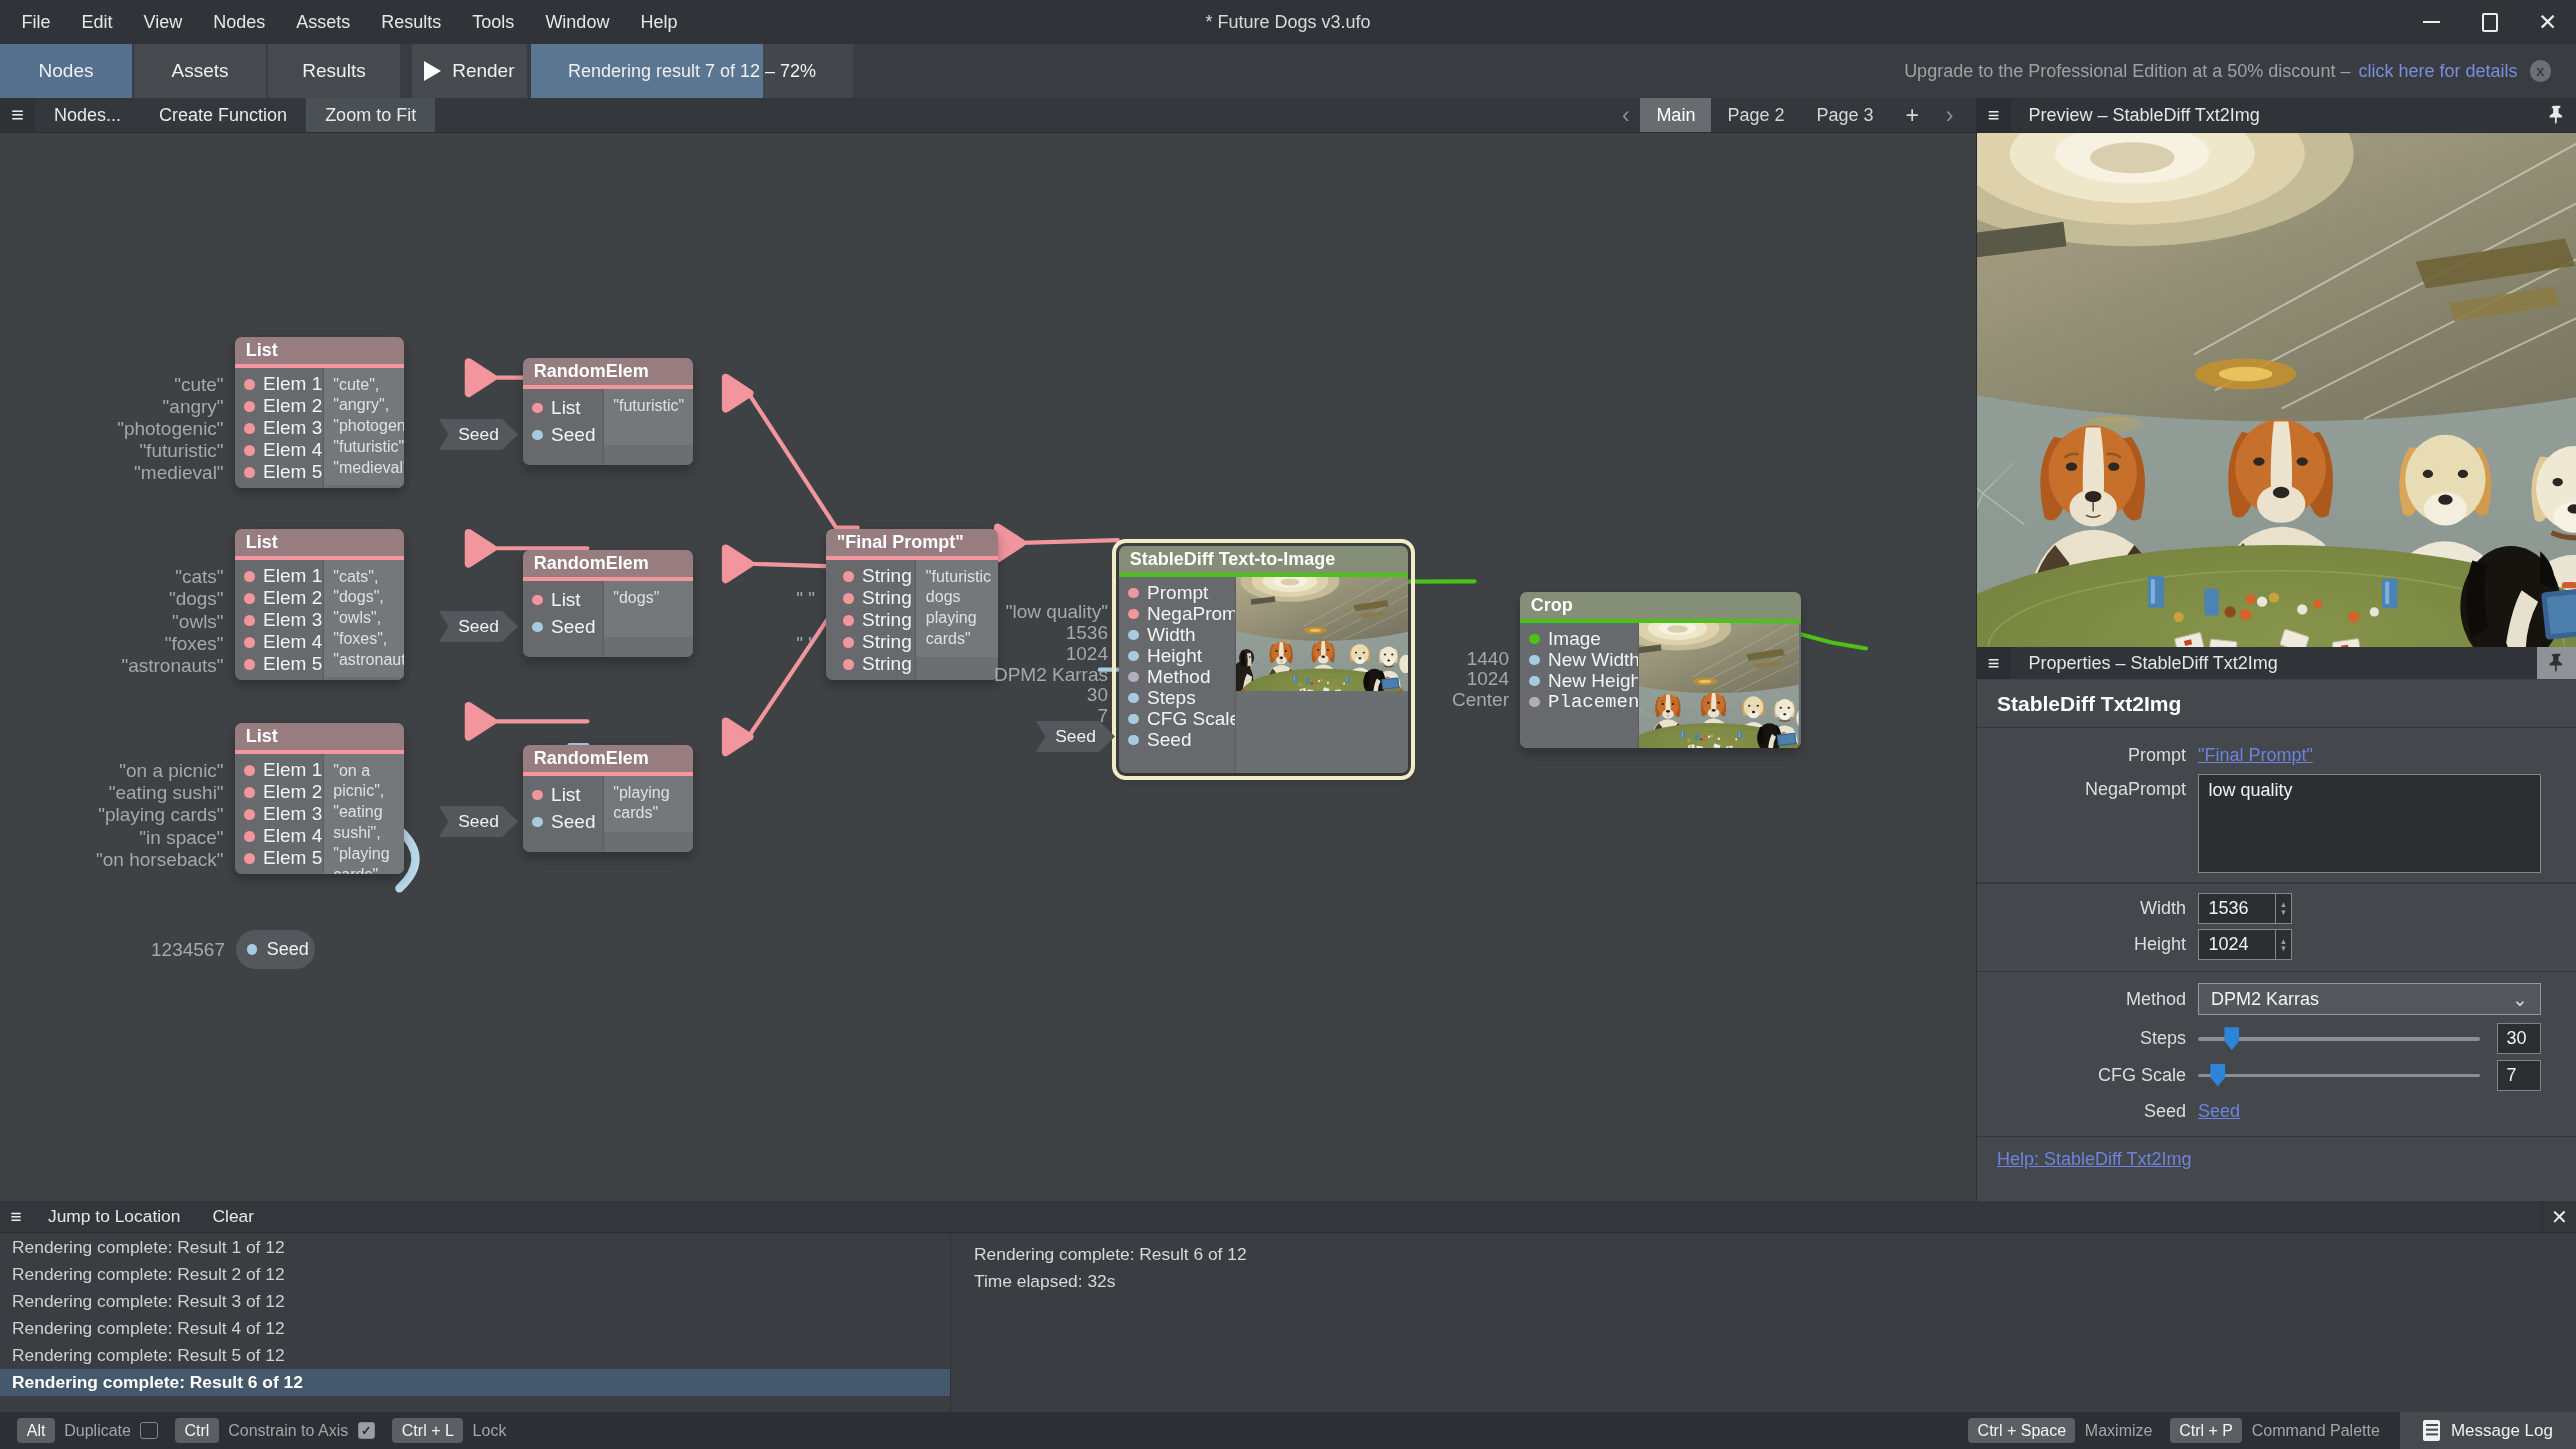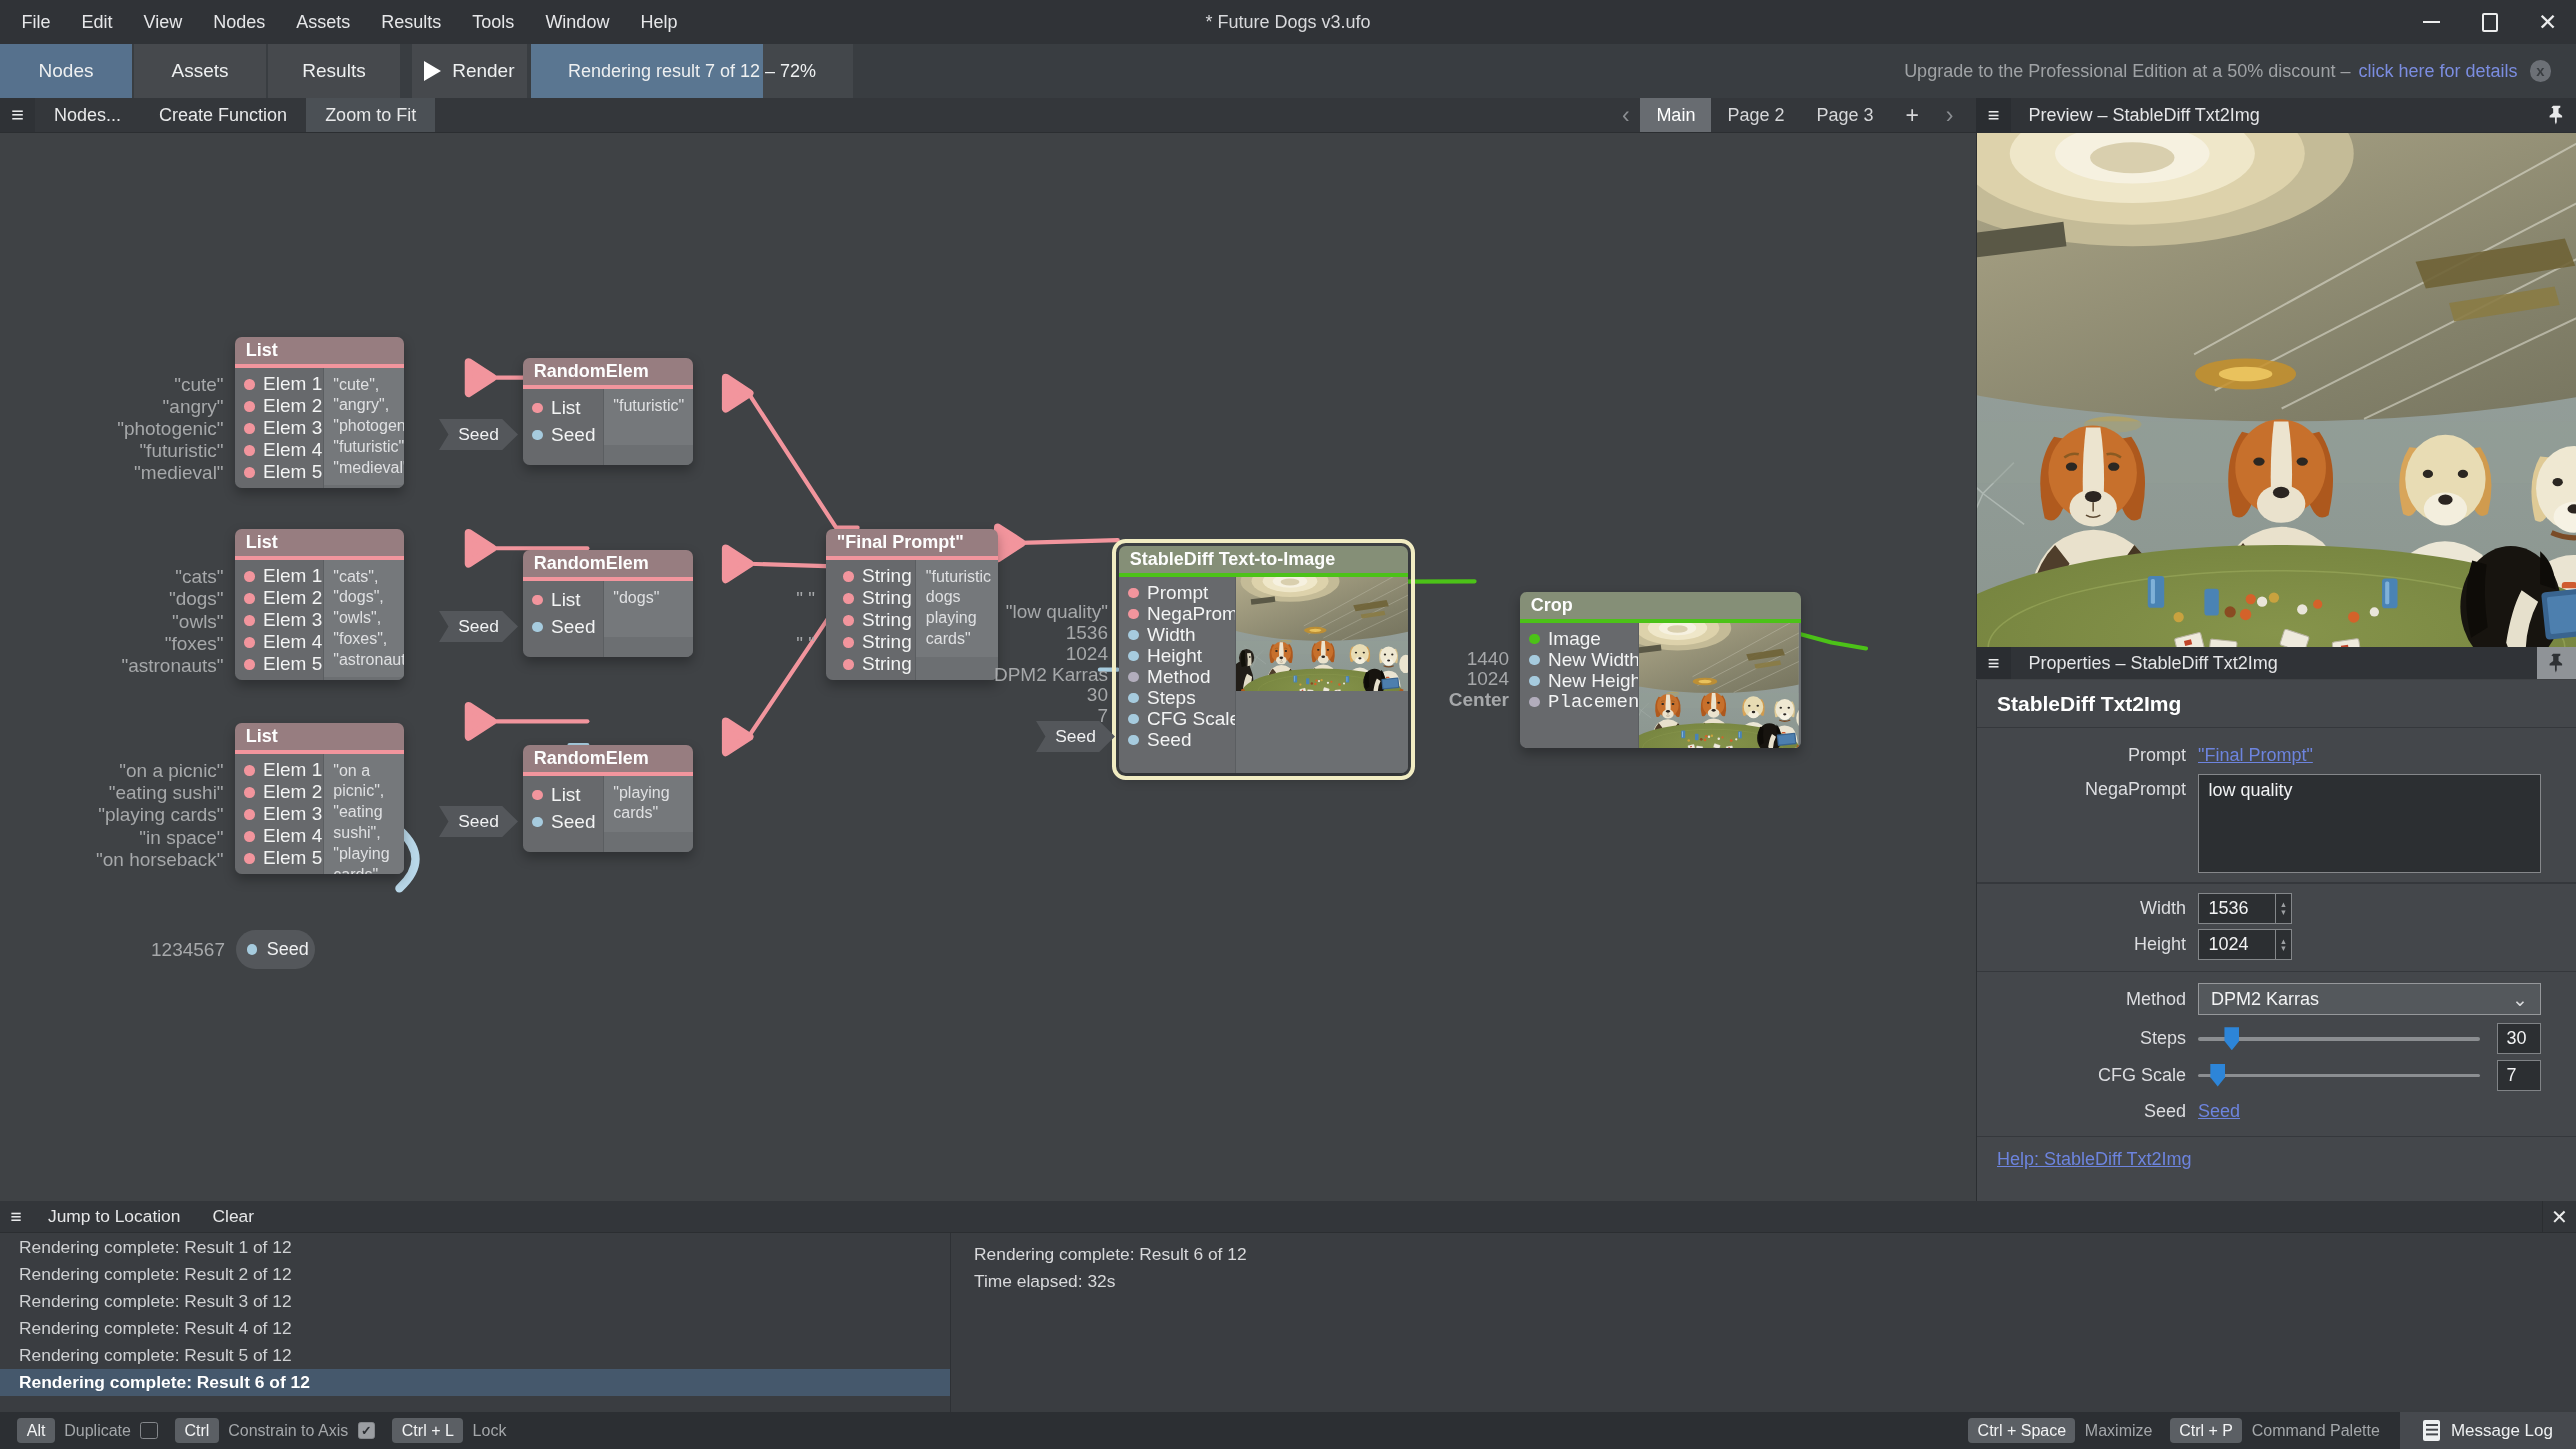--- a/index.html
+++ b/index.html
@@ -108,21 +108,21 @@
   .numbox{width:44px;height:31px;background:#2c2f32;border:1.3px solid #808386;font-size:18px;color:#f2f3f4;display:flex;align-items:center;padding-left:8px}
 
   
   #msglog{position:absolute;left:0;top:1201px;width:100%;height:211px;background:#3a3d41}
   #log-toolbar{height:32px;background:#33363a;display:flex;align-items:stretch;border-bottom:1.3px solid #2b2e31}
   .lt-menu{width:32px;display:flex;align-items:center;justify-content:center;font-size:19px;color:#e8e9ea}
   .lt-btn{padding:0 16px;font-size:17.4px;color:#e6e7e8;display:flex;align-items:center}
   #log-close{margin-left:auto;width:34px;display:flex;align-items:center;justify-content:center;border-left:1.3px solid #2b2e31;font-size:20px;color:#eceded}
   #log-body{display:flex;height:calc(100% - 32px)}
   #log-list{width:951px;border-right:1.3px solid #2e3135;padding-top:1.3px}
-  .log-row{height:27px;line-height:27px;padding-left:19px;font-size:17.4px;color:#cfd1d3;white-space:nowrap}
+  .log-row{height:27px;line-height:27px;padding-left:12px;font-size:17.4px;color:#cfd1d3;white-space:nowrap}
   .log-row.sel{background:#45586c;color:#ffffff;font-weight:bold}
   #log-detail{padding:8px 0 0 23px;font-size:17.4px;color:#d8d9db;line-height:27px}
 
   
   #statusbar{position:absolute;left:0;top:1412px;width:100%;height:37px;background:#2c2f33;display:flex;align-items:center;font-size:16px;color:#a4a7aa}
   .sb-item{display:flex;align-items:center;gap:9.4px;margin-left:17.4px}
   .key{background:#5b5f64;color:#f2f3f4;border-radius:4px;padding:3.4px 9.4px;font-size:16px;white-space:nowrap}
   .cb{width:17.4px;height:17.4px;border:1.3px solid #84878b;border-radius:2.7px;display:inline-flex;align-items:center;justify-content:center;font-size:12.7px}
   .cb.checked{background:#9b9ea2;color:#2c2f33;font-weight:bold}
   #sb-right{margin-left:auto;display:flex;align-items:center;height:100%}
@@ -673,21 +673,21 @@
           </div>
           <div class="vcol">
             <svg class="thumb" viewBox="60 0 1380 1000" preserveAspectRatio="xMidYMid slice" height="125">
               <use href="#dogscene"></use>
             </svg>
           </div>
         </div>
       </div>
       <div class="ext-label" style="left: 1268px; top: 512px;">1440</div>
       <div class="ext-label" style="left: 1268px; top: 532px;">1024</div>
-      <div class="ext-label" style="left: 1268px; top: 553px; font-weight: bold;">Center</div>
+      <div class="ext-label" style="left: 1268px; top: 553px;">Center</div>
       <div class="seed-src" style="left: 236px; top: 797px; width: 79px; height: 39px;">
         <span class="dot c-blue"></span>
         <span>Seed</span>
       </div>
       <div class="ext-label" style="left: -16px; top: 803px;">1234567</div>
     </div>
 
   <div id="preview-img">
     <svg width="100%" height="100%" viewBox="0 0 1500 1000" preserveAspectRatio="xMidYMid slice">
         <use href="#dogscene"></use>

